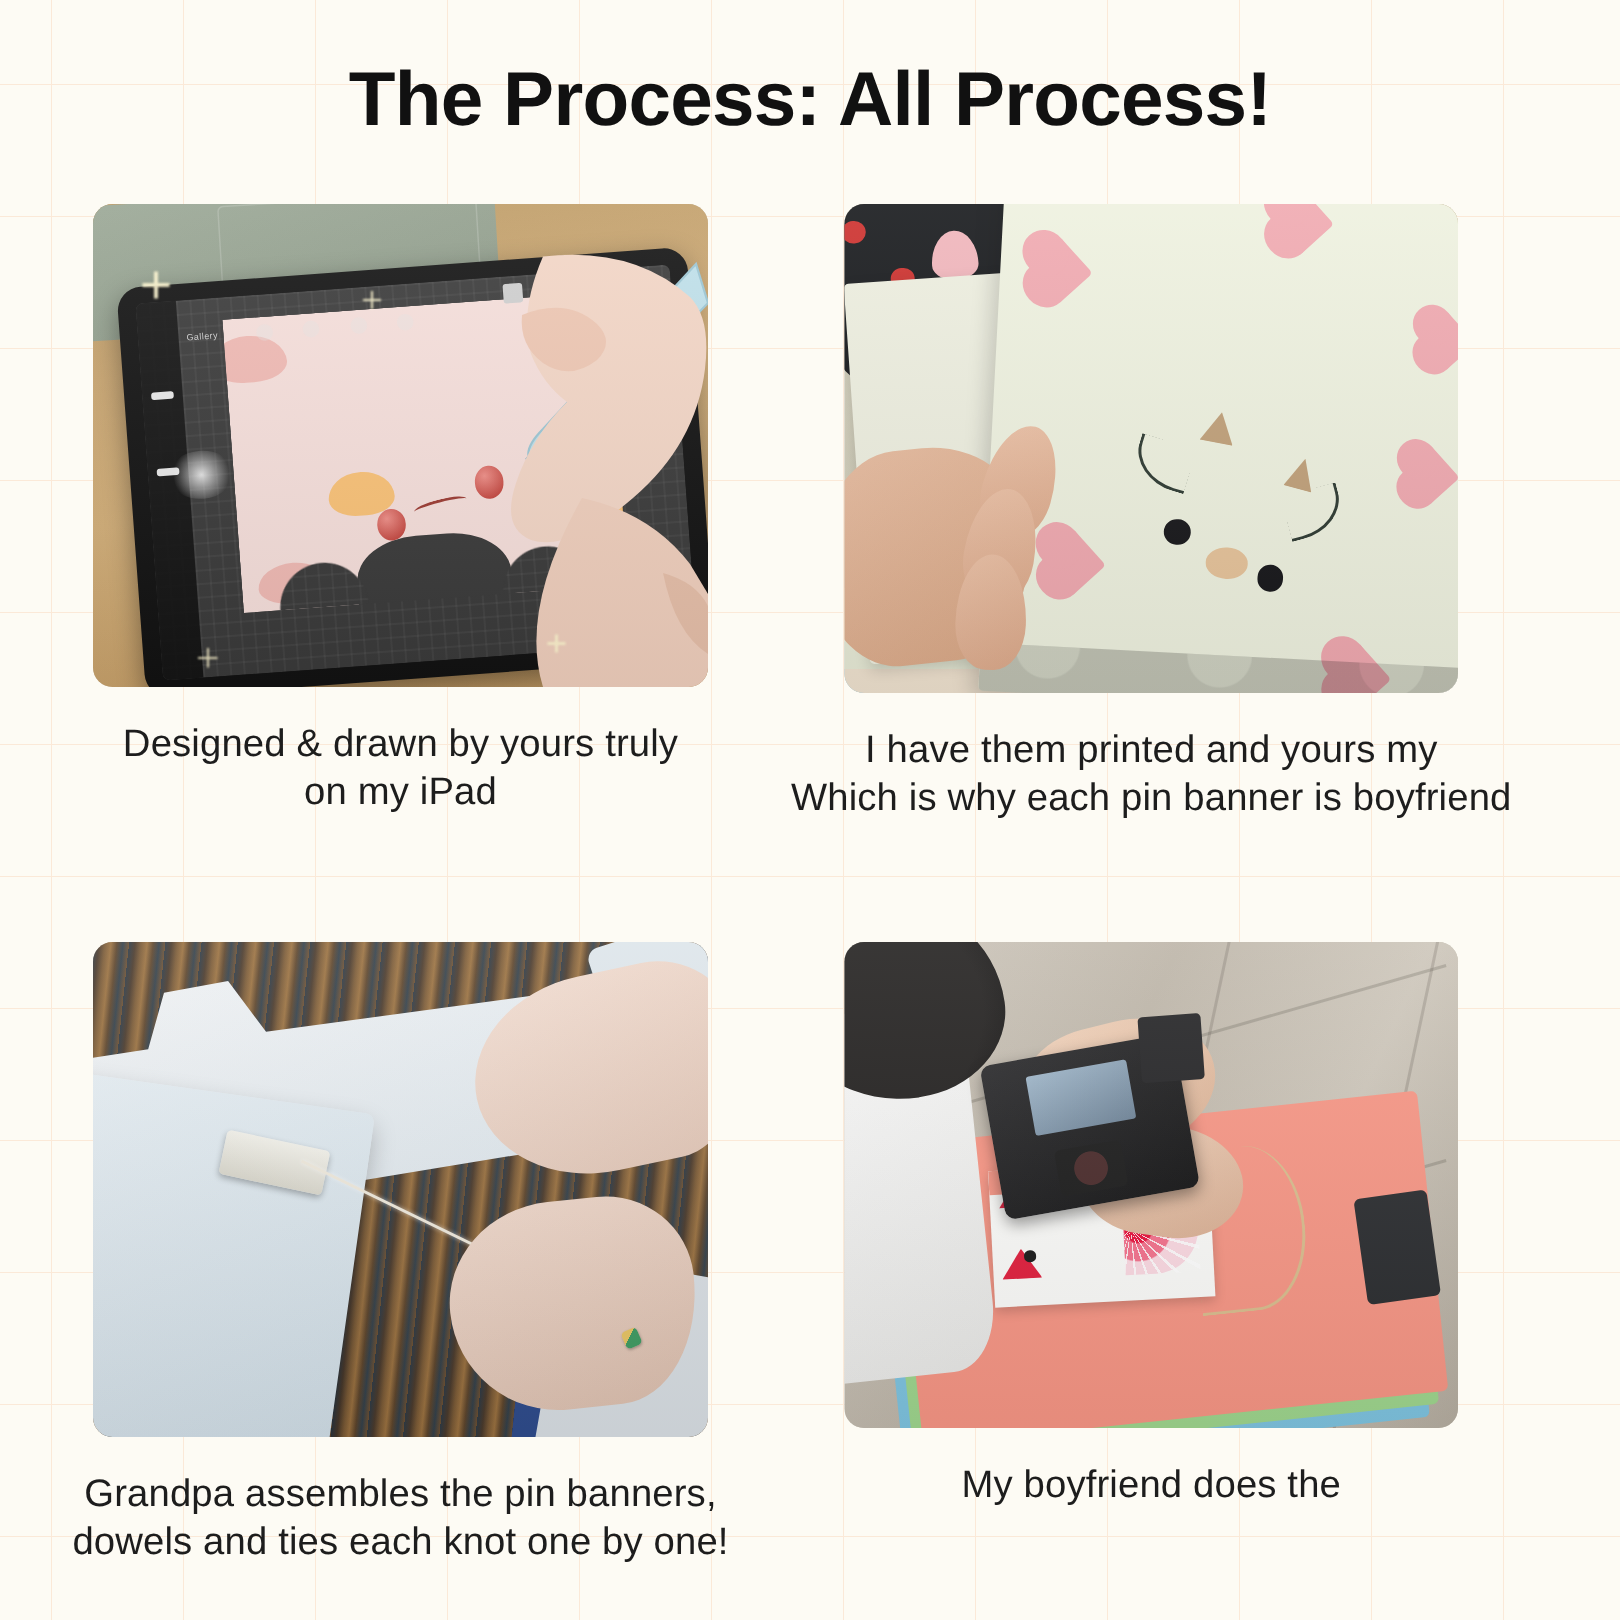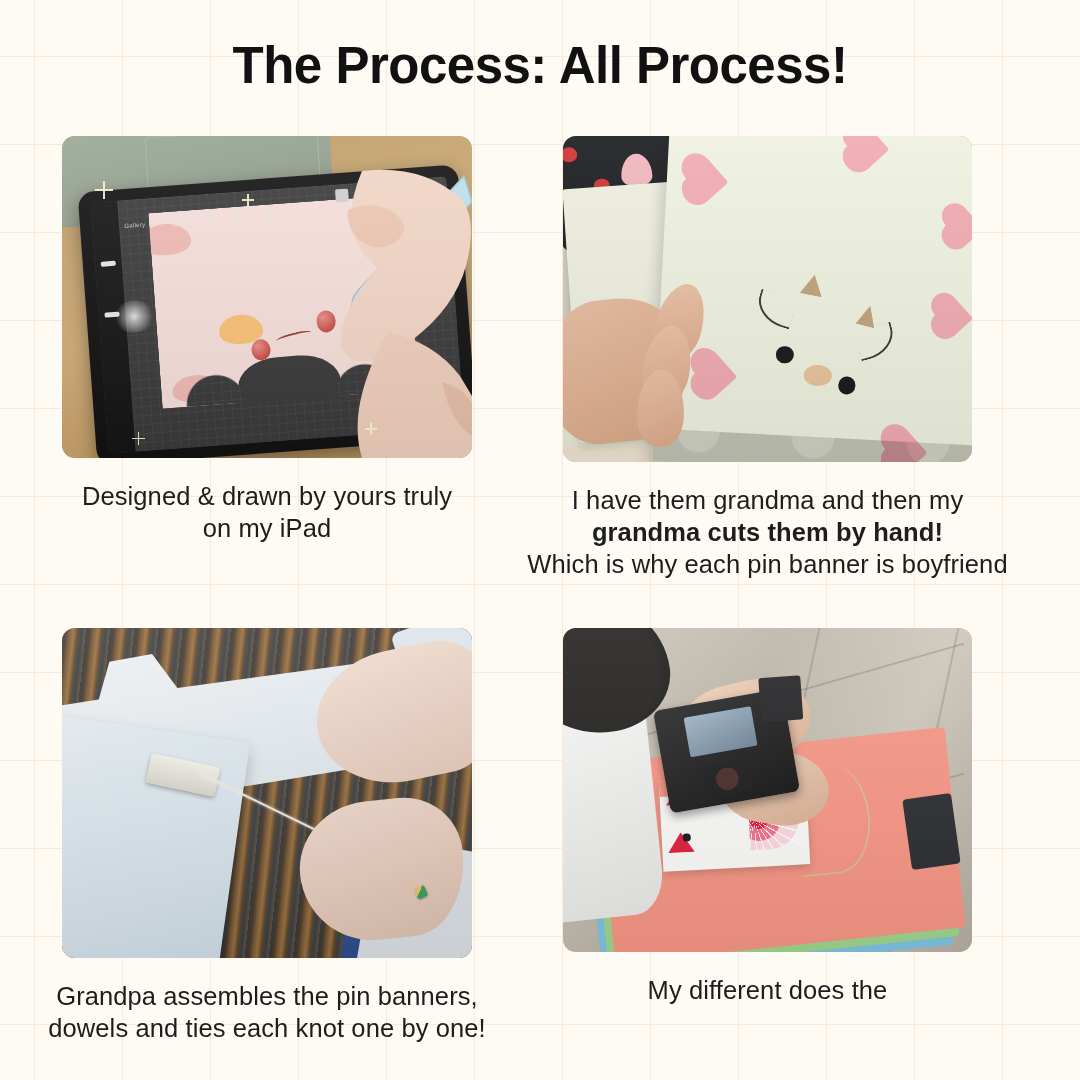--- a/index.html
+++ b/index.html
@@ -593,22 +593,21 @@
       <div class="p2-hand">
         <span class="finger f1"></span>
         <span class="finger f2"></span>
         <span class="finger f3"></span>
       </div>
 
       <div class="vignette-soft"></div>
     </div>
 
     <div class="caption">
-      <div>I have them grandma and then my</div>
-      <div class="bold">grandma cuts them by hand!</div>
+      <div>I have them printed and yours my</div>
       <div>Which is why each pin banner is boyfriend</div>
     </div>
   </div>
 
   <div class="card" id="card3">
     <div class="photo">
       <div class="p3-wood"></div>
       <div class="p3-cloth-a"></div>
       <div class="p3-cloth-b"></div>
       <div class="p3-clip"></div>
@@ -663,17 +662,17 @@
       <div class="p4-camera">
         <span class="top"></span>
         <span class="lcd"></span>
         <span class="lens"></span>
       </div>
 
       <div class="vignette-soft"></div>
     </div>
 
     <div class="caption">
-      <div>My different does the</div>
+      <div>My boyfriend does the</div>
     </div>
   </div>
 
 </div>
 
 </body></html>

